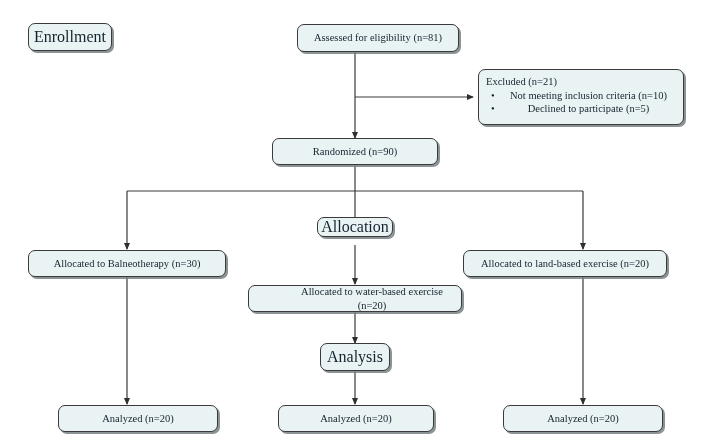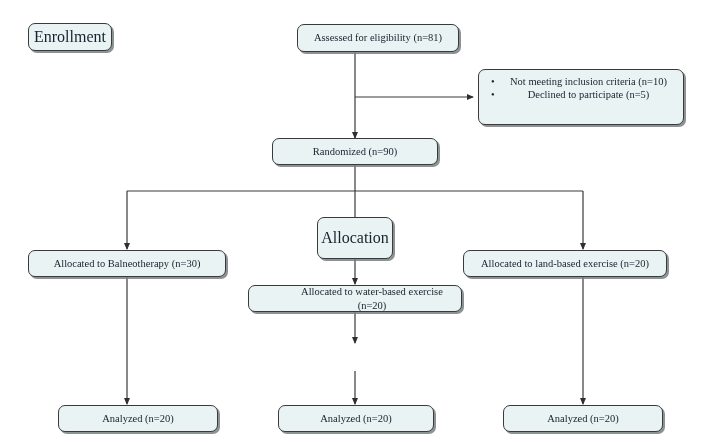--- a/index.html
+++ b/index.html
@@ -109,31 +109,35 @@
     <path d="M355,312 L355,343" stroke="#3a3a3a" stroke-width="1.2" fill="none" marker-end="url(#arrowhead)"></path>
     <path d="M355,371 L355,404" stroke="#3a3a3a" stroke-width="1.2" fill="none" marker-end="url(#arrowhead)"></path>
 
     <path d="M583,277 L583,404" stroke="#3a3a3a" stroke-width="1.2" fill="none" marker-end="url(#arrowhead)"></path>
   </svg>
 
   <div class="node label-node" style="left:28px; top:23px; width:84px; height:28px;">
     <span>Enrollment</span>
   </div>
 
-  <div class="node label-node" style="left:317px; top:217px; width:76px; height:42px;">
+  <div class="node label-node" style="left:317px; top:217px; width:76px; height:20px;">
     <span>Allocation</span>
   </div>
 
+  <div class="node label-node" style="left:320px; top:343px; width:70px; height:28px;">
+    <span>Analysis</span>
+  </div>
 
   <div class="node" style="left:288px; top:24px; width:162px; height:28px;margin-left:9px;">
     <span>Assessed for eligibility (n=81)</span>
   </div>
 
   <div class="node left-align" style="left:478px; top:69px; width:206px; height:56px;">
     <span class="excluded-body">
+      <span class="excluded-title">Excluded (n=21)</span>
       <ul class="excluded-list">
         <li>Not meeting inclusion criteria (n=10)</li>
         <li>Declined to participate (n=5)</li>
       </ul>
     </span>
   </div>
 
   <div class="node" style="left:272px; top:138px; width:166px; height:27px;">
     <span>Randomized (n=90)</span>
   </div>

